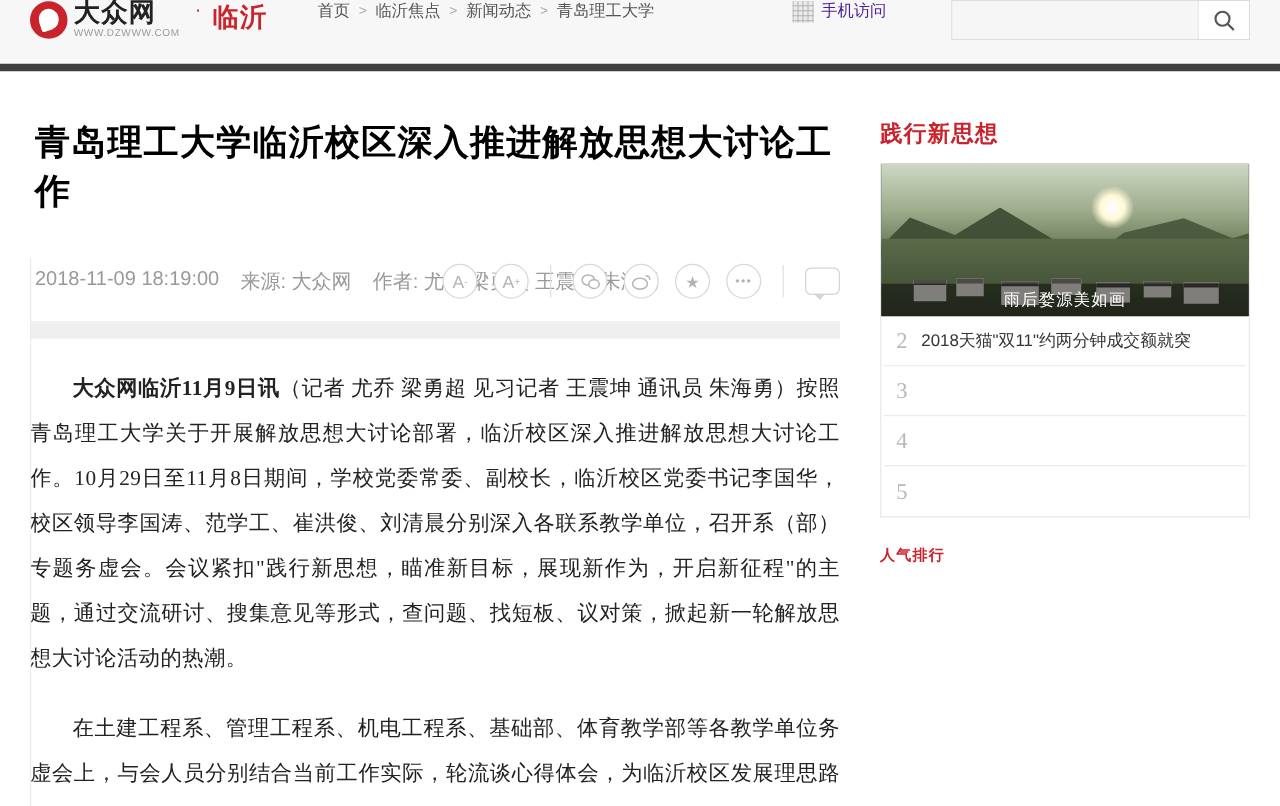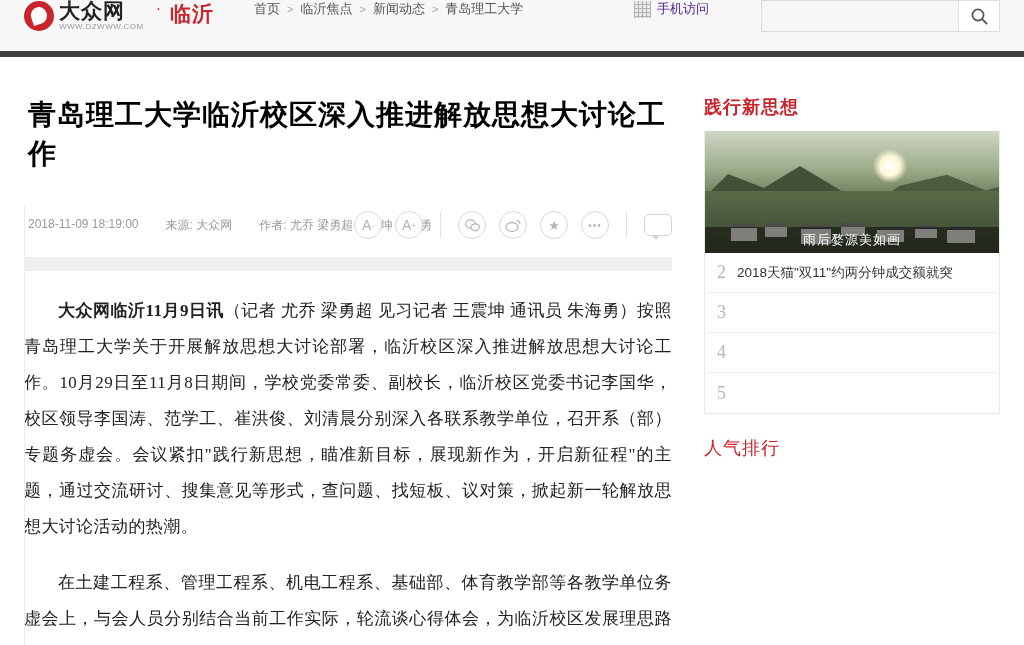--- a/index.html
+++ b/index.html
@@ -147,24 +147,24 @@
   }
 
   .meta-row {
     margin-top: 34px;
     display: flex;
     align-items: center;
     position: relative;
     height: 36px;
   }
   .meta-text {
-    font-size: 12px;
+    font-size: 16px;
     color: #999;
     display: flex;
-    gap: 27px;
+    gap: 17px;
     margin-left: 4px;
   }
 
   .tools {
     position: absolute;
     right: 0;
     display: flex;
     align-items: center;
     gap: 13px;
   }
@@ -308,22 +308,22 @@
     flex: 0 0 20px;
   }
   .news-text {
     font-size: 13.5px;
     color: #333;
     white-space: nowrap;
     overflow: hidden;
     text-overflow: ellipsis;
   }
   .side-title-2 {
-    font-size: 18px;
-    font-weight: normal;
+    font-size: 12px;
+    font-weight: bold;
     color: #c9232c;
     letter-spacing: 1px;
     margin: 22px 0 0 0;
     font-family: "Liberation Serif", serif;
   }
 
   
   .rail {
     position: absolute;
     left: 24px;

